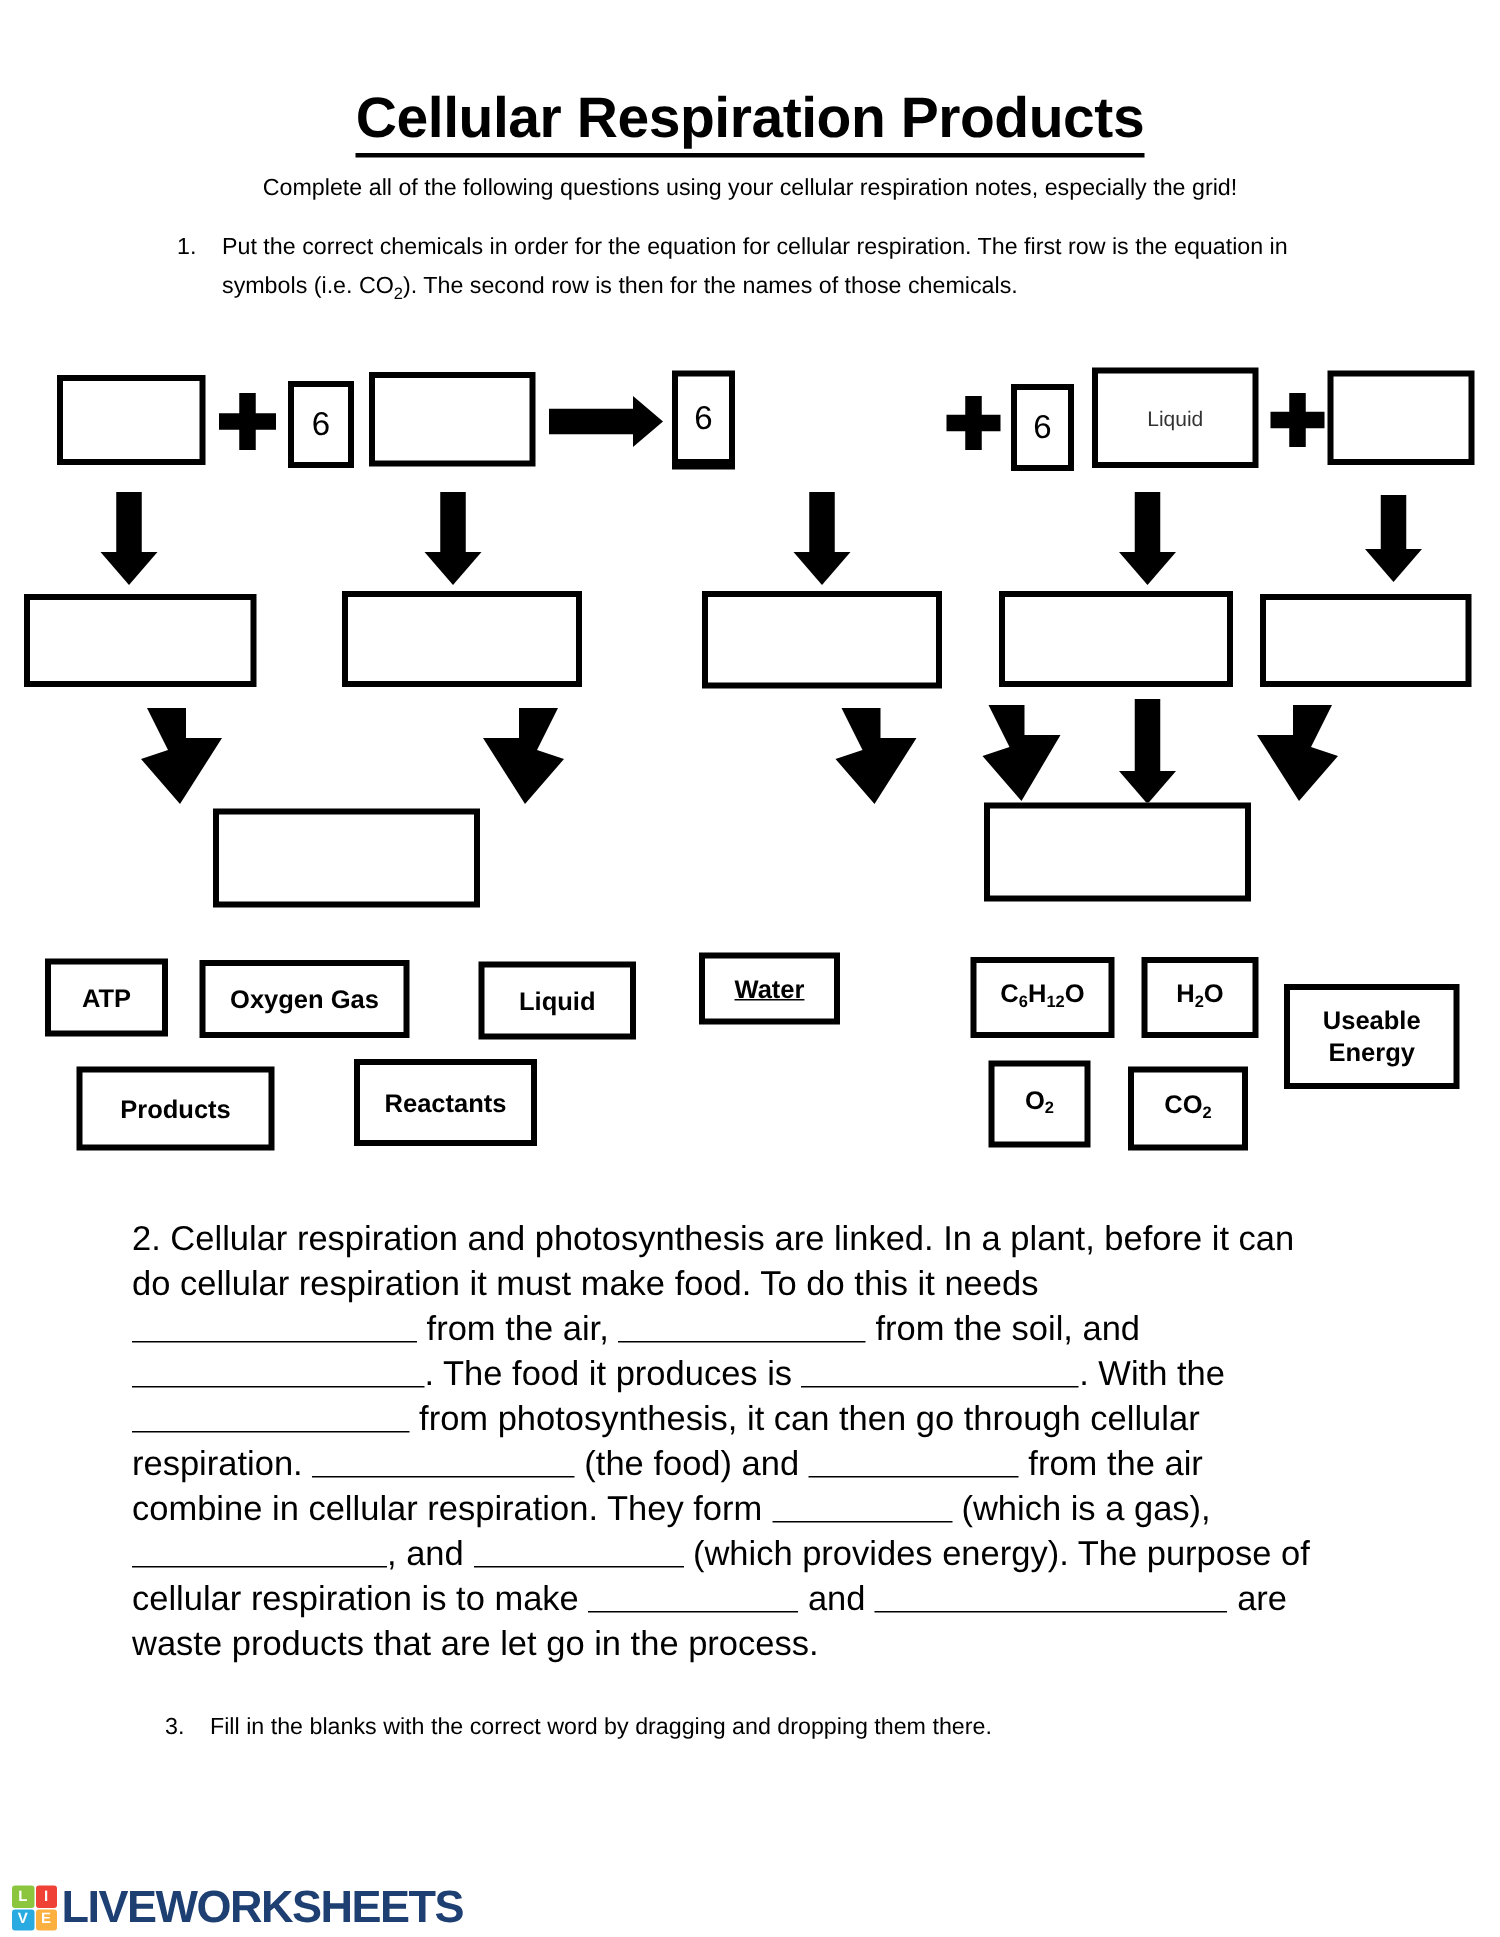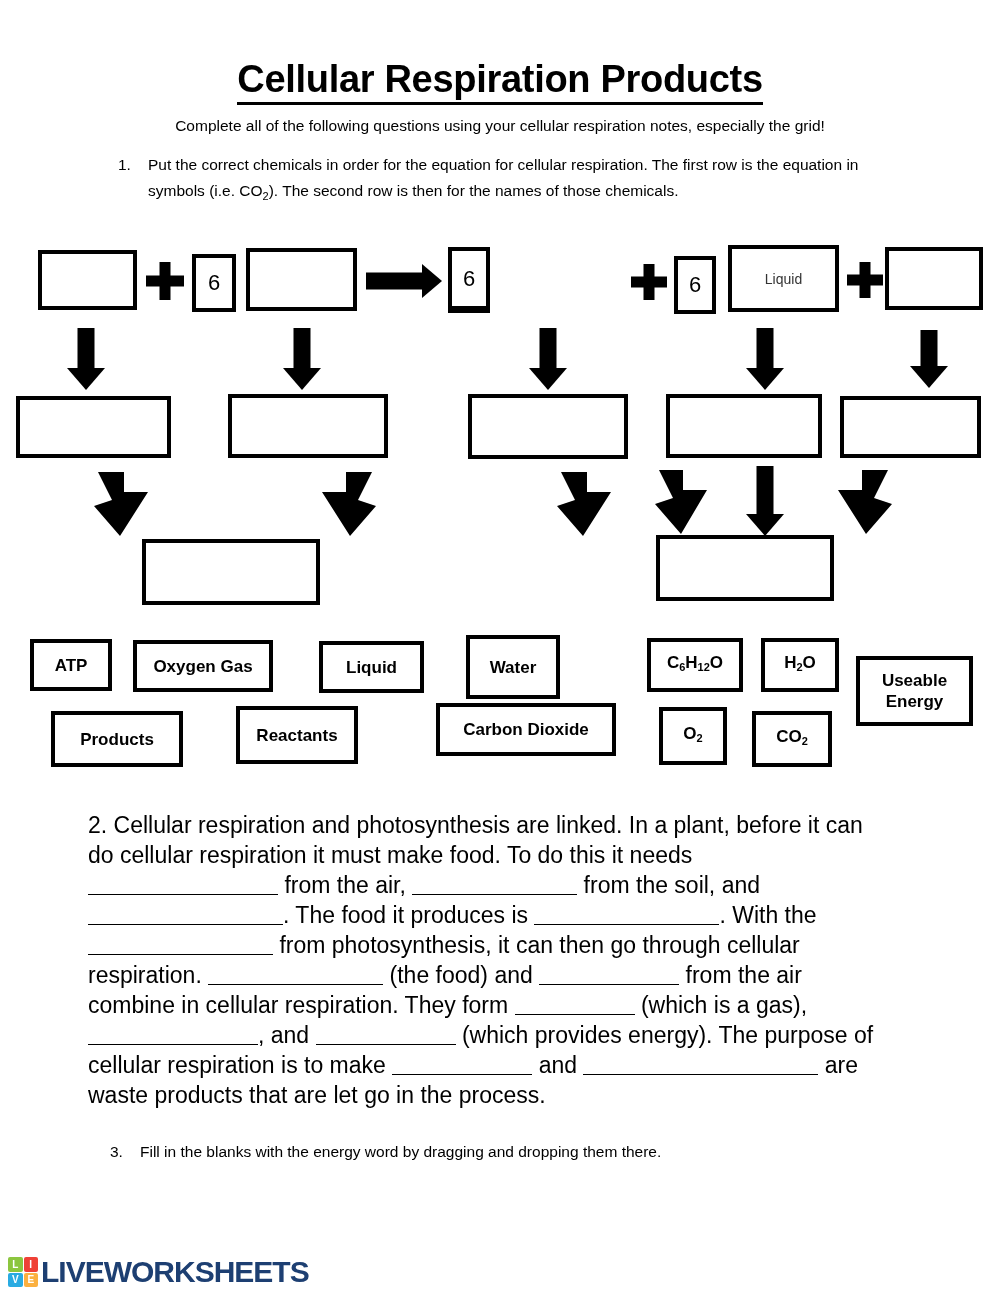--- a/index.html
+++ b/index.html
@@ -219,41 +219,38 @@
 
   <div class="chip" style="left:30px;top:639px;width:82px;height:52px;">
     <span>ATP</span>
   </div>
   <div class="chip" style="left:133px;top:640px;width:140px;height:52px;">
     <span>Oxygen Gas</span>
   </div>
   <div class="chip" style="left:319px;top:641px;width:105px;height:52px;">
     <span>Liquid</span>
   </div>
-  <div class="chip" style="left:466px;top:635px;width:94px;height:64px;">
+  <div class="chip" style="left:466px;top:635px;width:94px;height:48px;text-decoration:underline;">
     <span>Water</span>
   </div>
   <div class="chip" style="left:647px;top:638px;width:96px;height:54px;">
     <span>C<sub>6</sub>H<sub>12</sub>O</span>
   </div>
   <div class="chip" style="left:761px;top:638px;width:78px;height:54px;">
     <span>H<sub>2</sub>O</span>
   </div>
   <div class="chip" style="left:51px;top:711px;width:132px;height:56px;">
     <span>Products</span>
   </div>
 
   <div class="chip" style="left:856px;top:656px;width:117px;height:70px;padding:0 8px;">
     <span>Useable<br>Energy</span>
   </div>
   <div class="chip" style="left:236px;top:706px;width:122px;height:58px;">
     <span>Reactants</span>
-  </div>
-  <div class="chip" style="left:436px;top:703px;width:180px;height:53px;">
-    <span>Carbon Dioxide</span>
   </div>
   <div class="chip" style="left:659px;top:707px;width:68px;height:58px;">
     <span>O<sub>2</sub></span>
   </div>
   <div class="chip" style="left:752px;top:711px;width:80px;height:56px;">
     <span>CO<sub>2</sub></span>
   </div>
 
   <div class="q2">
     <span>2.</span>
@@ -276,21 +273,21 @@
     <span class="blank" style="width:140px;"></span>
     <span>(which provides energy). The purpose of cellular respiration is to make</span>
     <span class="blank" style="width:140px;"></span>
     <span>and</span>
     <span class="blank" style="width:235px;"></span>
     <span>are waste products that are let go in the process.</span>
   </div>
 
   <div class="q3">
     <span class="num">3.</span>
-    <span class="body">Fill in the blanks with the energy word by dragging and dropping them there.</span>
+    <span class="body">Fill in the blanks with the correct word by dragging and dropping them there.</span>
   </div>
 
   <div class="logo">
     <div class="logo-mark">
       <div style="background:#8cc63f;">L</div>
       <div style="background:#ef4136;">I</div>
       <div style="background:#29abe2;">V</div>
       <div style="background:#fbb040;">E</div>
     </div>
     <div class="logo-text">LIVEWORKSHEETS</div>

